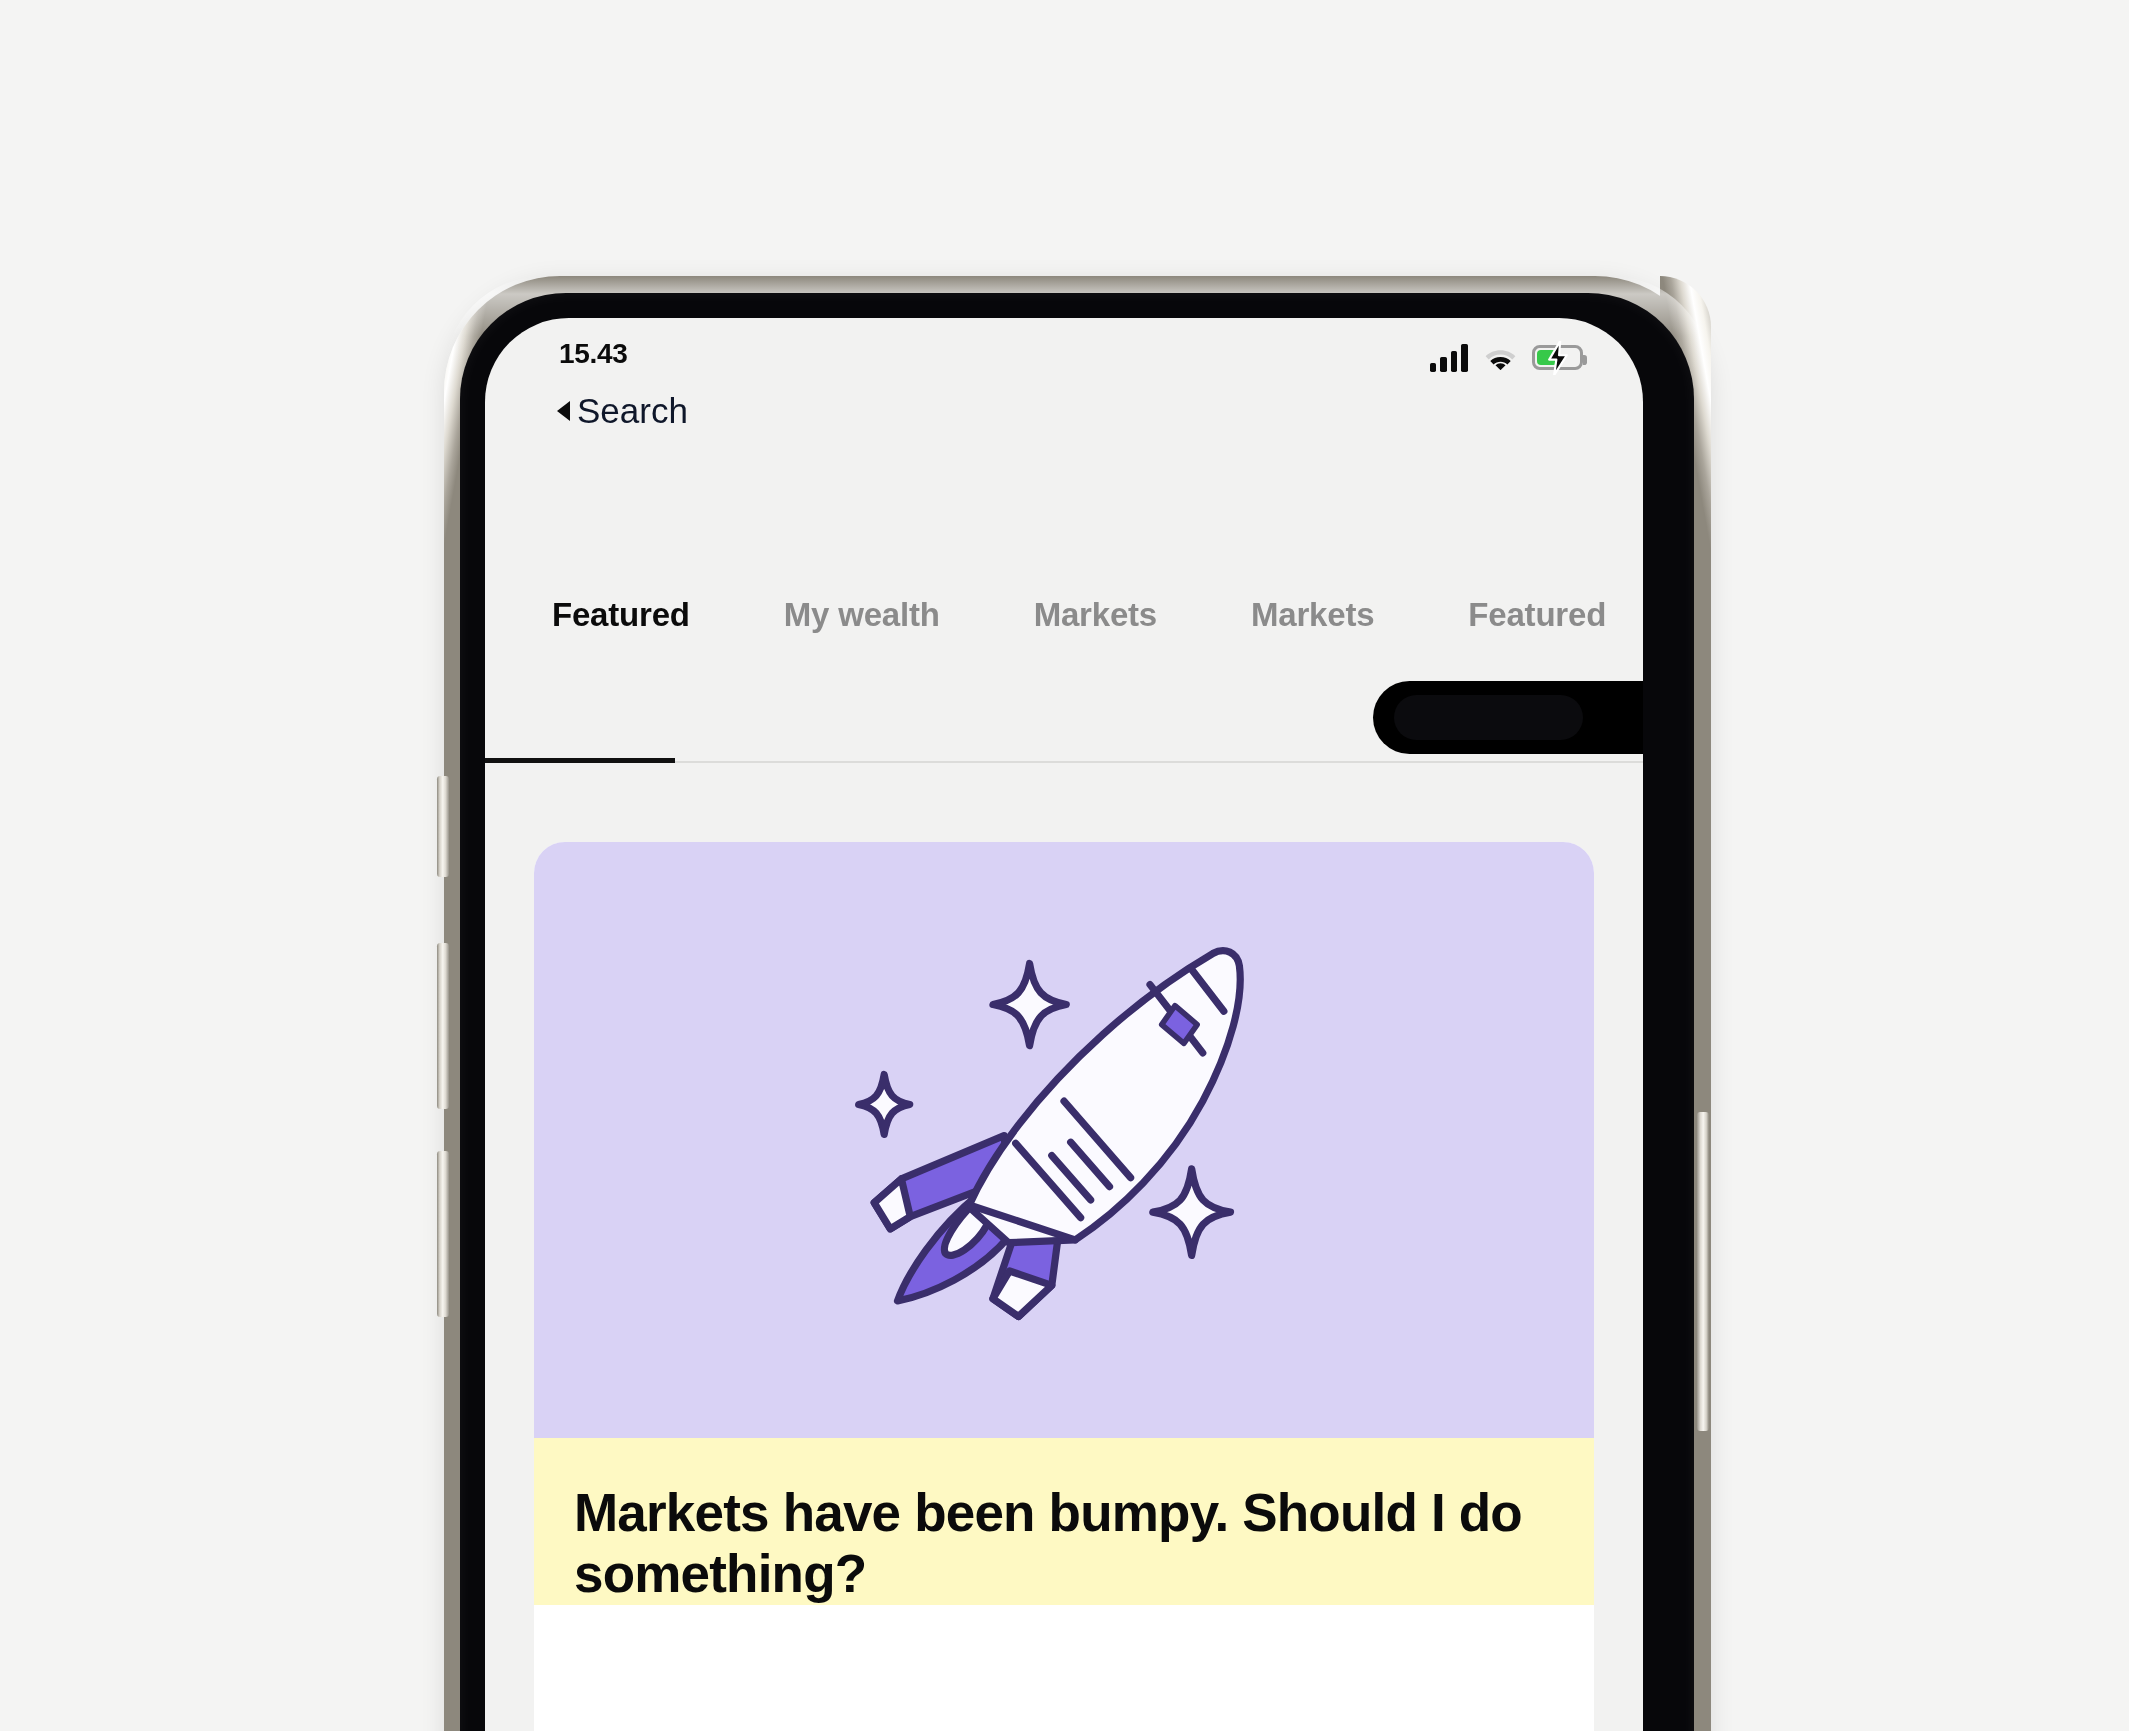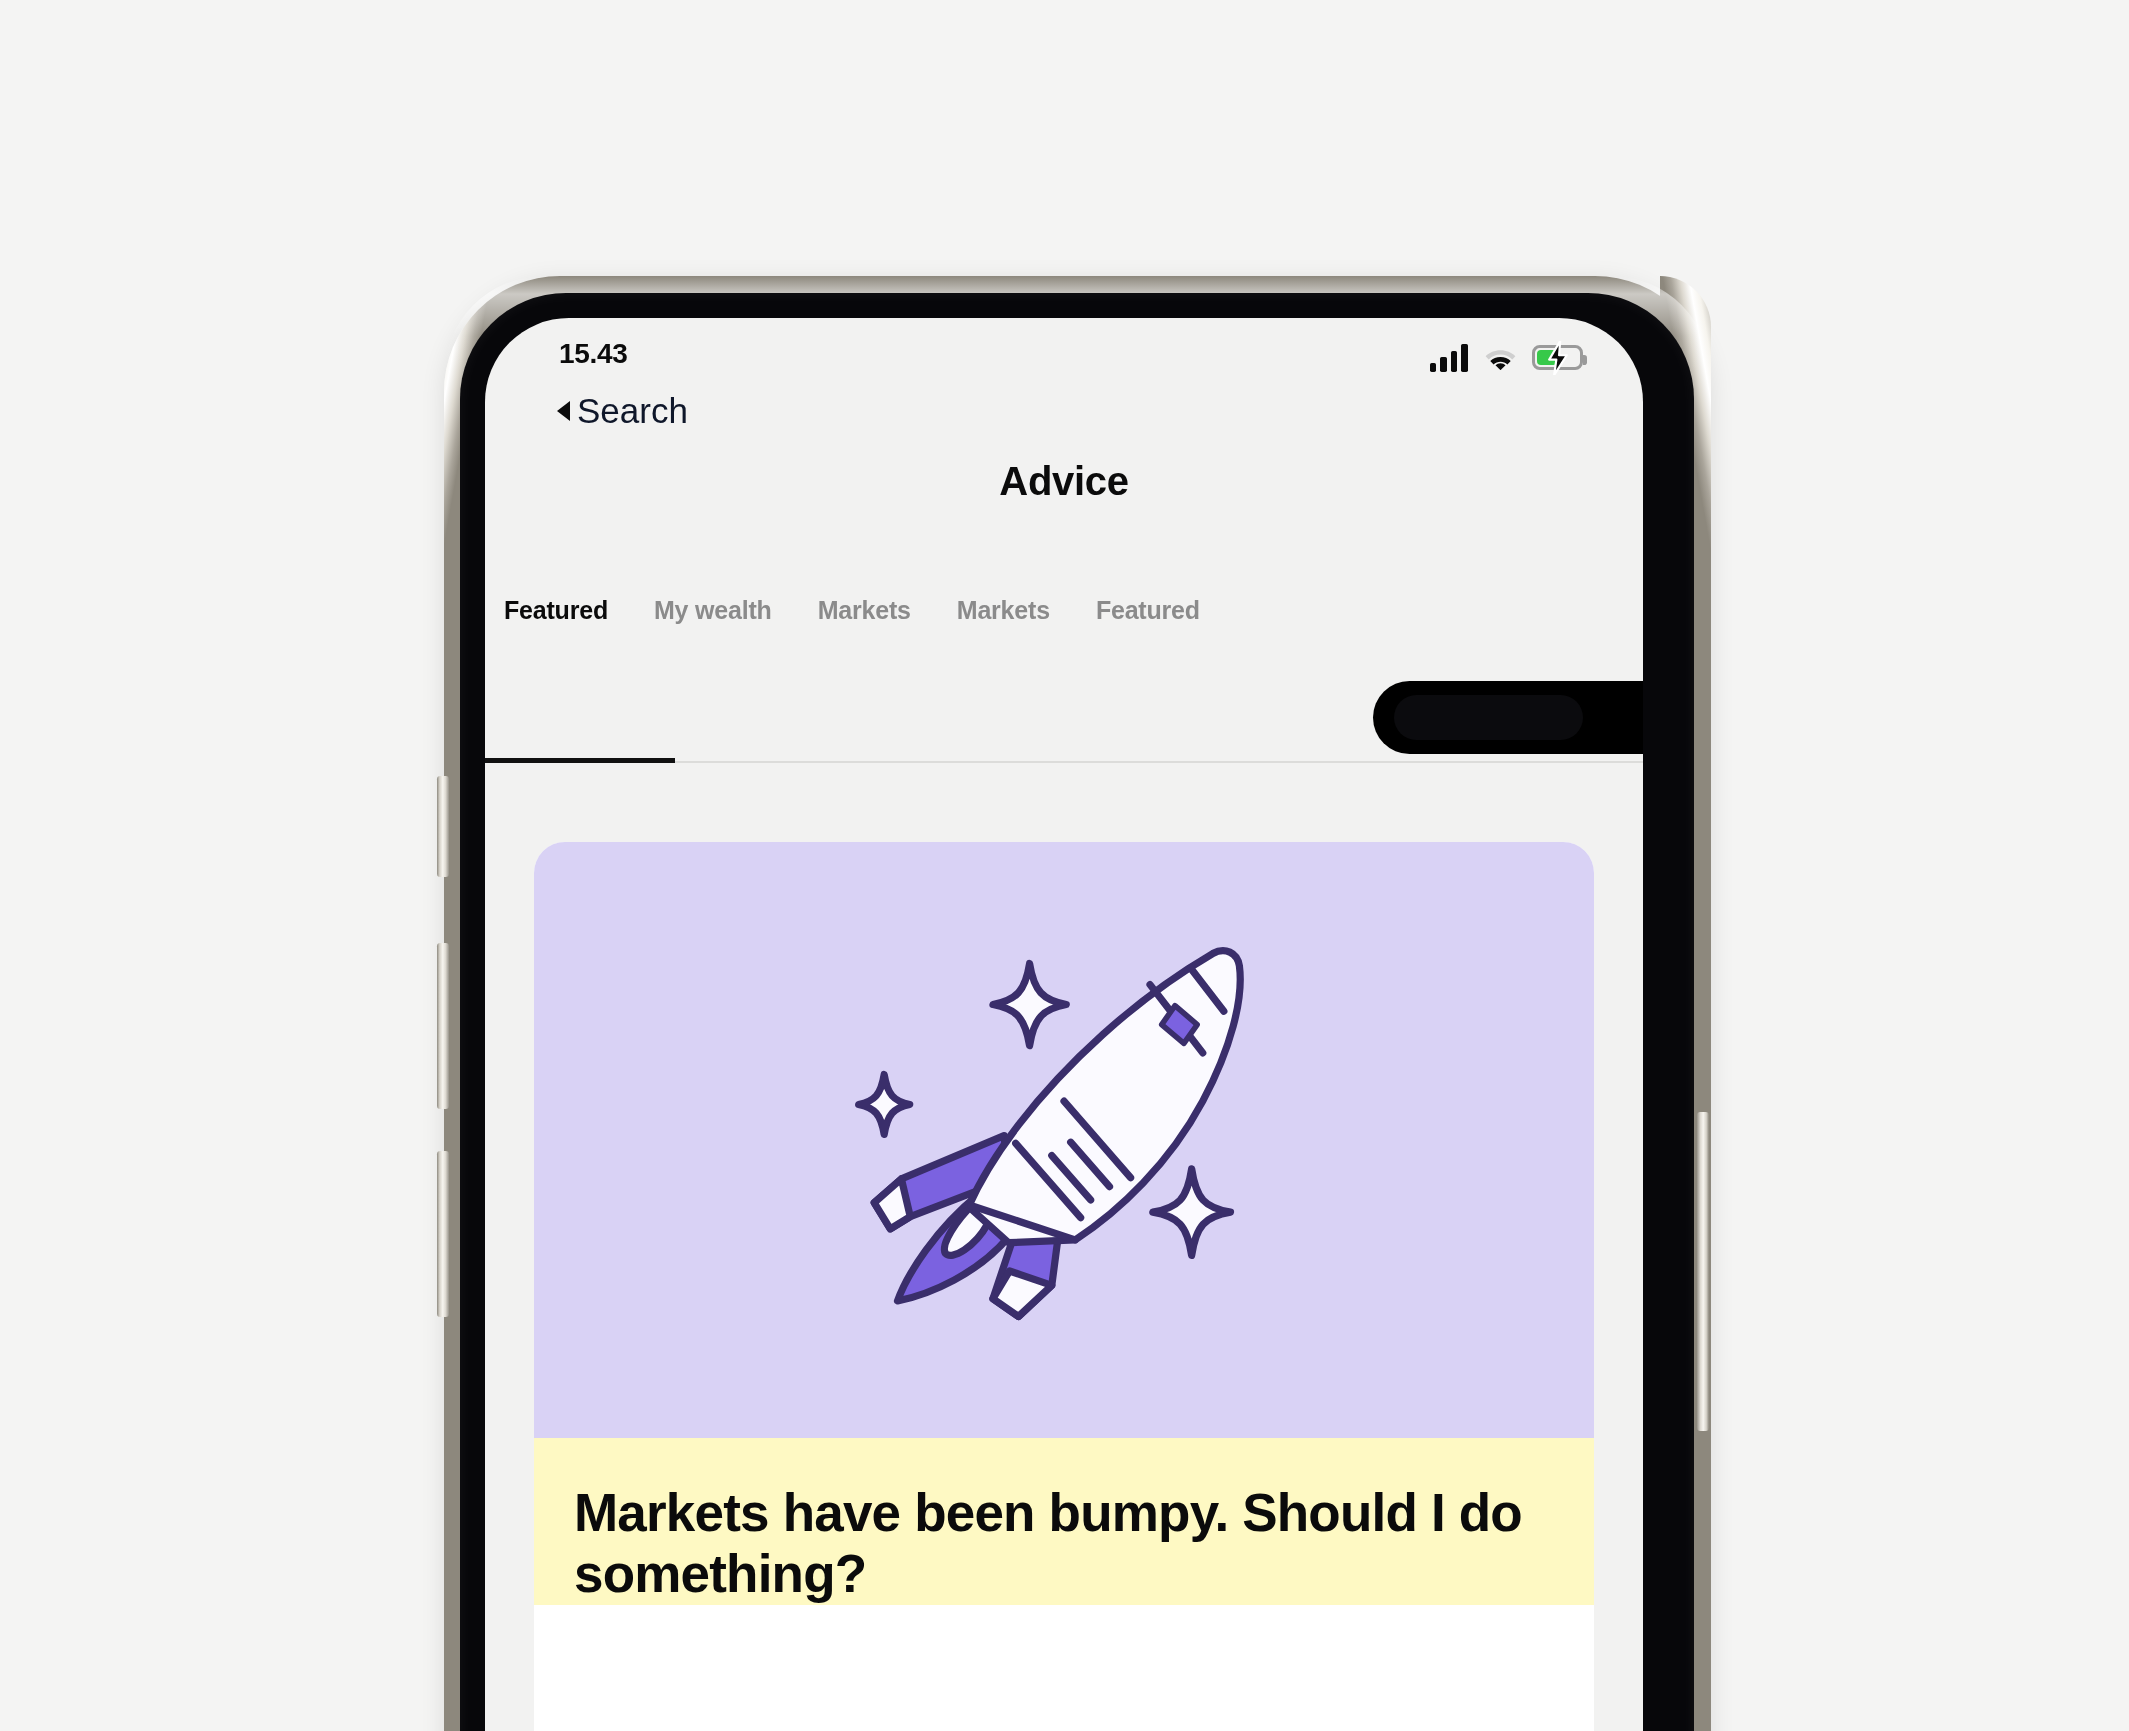--- a/index.html
+++ b/index.html
@@ -244,25 +244,26 @@
     position: absolute;
     left: 0; top: 0;
     display: flex;
     align-items: flex-start;
     gap: 0;
     white-space: nowrap;
   }
   .tab {
     flex: 0 0 auto;
     position: relative;
-    font-size: 25px;
+    font-size: 33px;
     font-weight: 700;
     letter-spacing: -0.2px;
     color: #8b8b8b;
     padding: 16.6px 23px 0 23px;
+    margin-left: 48px;
   }
   .tab:first-child { padding-left: 19px; }
   .tab.active { color: #0b0b0b; }
   .tabs-divider {
     position: absolute;
     left: 0; right: 0; bottom: 0;
     height: 3.3px;
     background: #dcdcda;
   }
   .tab-indicator {
@@ -368,21 +369,20 @@
         </div>
 
       </div>
     </div>
 
     <div class="back-link">
       <span class="back-caret"></span>
       <span>Search</span>
     </div>
 
-    <div class="nav-title">Advice</div>
 
     <div class="tabs-wrap">
       <div class="tabs-row">
         <div class="tab active">Featured</div>
         <div class="tab">My wealth</div>
         <div class="tab">Markets</div>
         <div class="tab">Markets</div>
         <div class="tab">Featured</div>
       </div>
       <div class="tabs-divider"></div>

